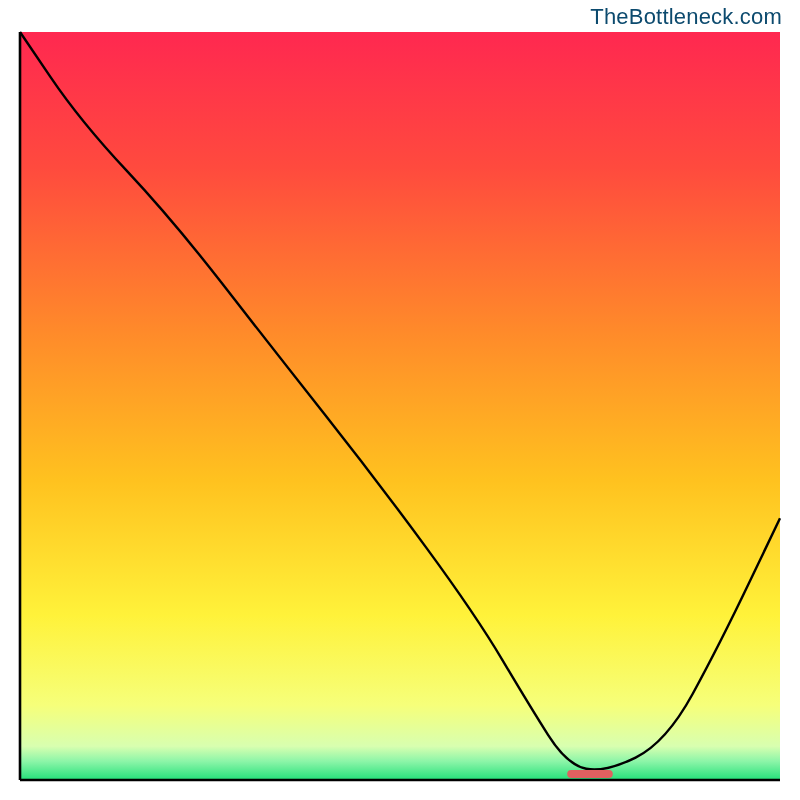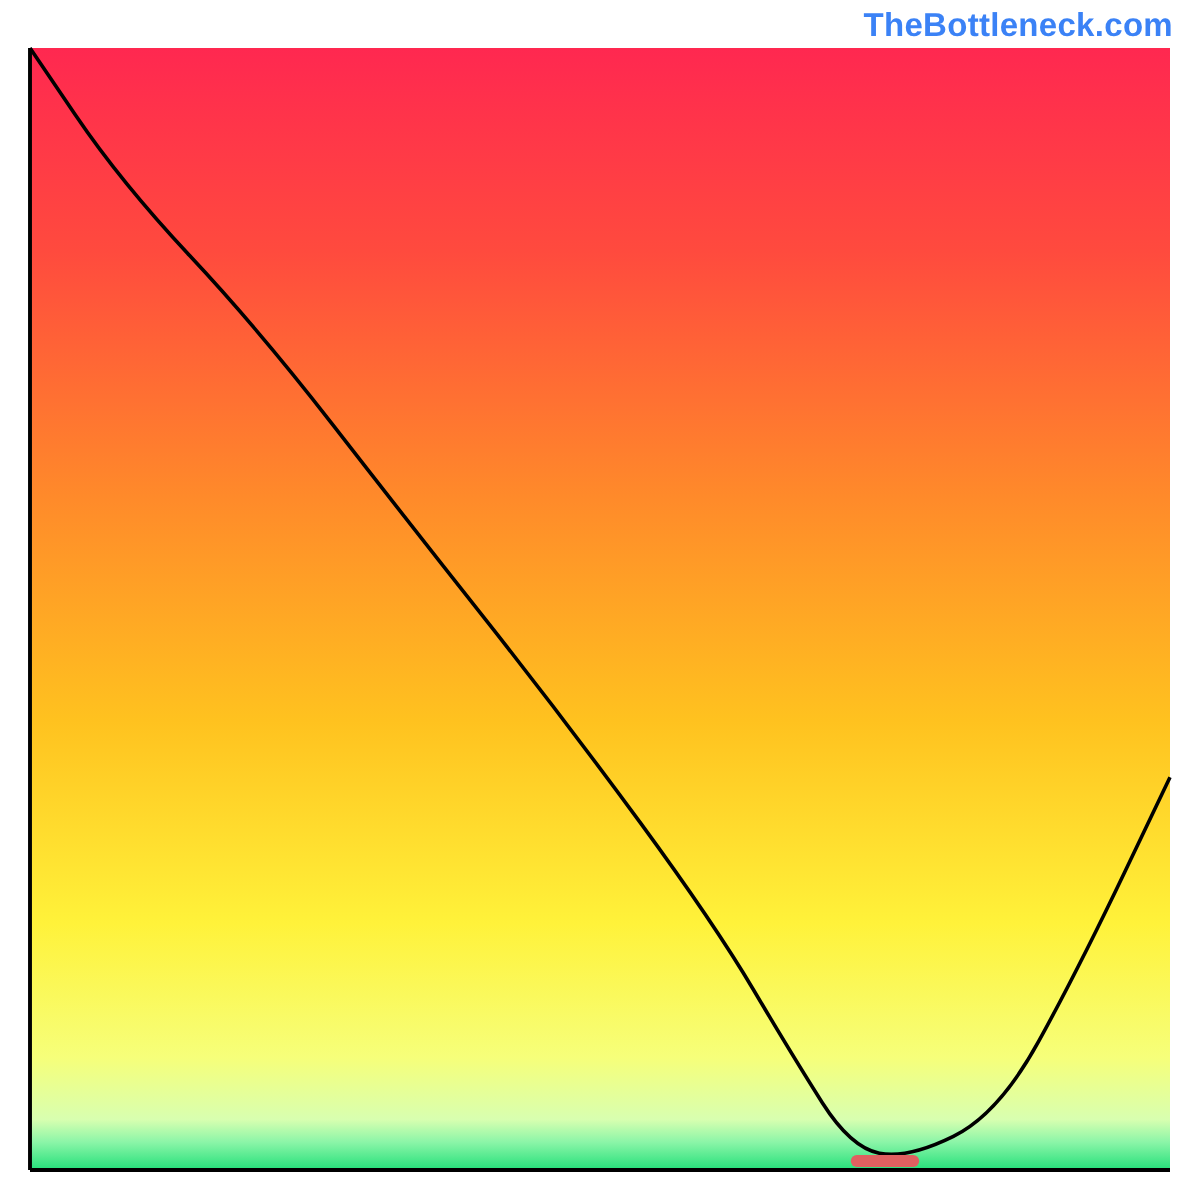--- a/index.html
+++ b/index.html
@@ -8,23 +8,23 @@
     width: 800px;
     height: 800px;
     background: #ffffff;
     font-family: Arial, Helvetica, sans-serif;
     position: relative;
   }
   .watermark {
     position: absolute;
     top: 4px;
     right: 18px;
-    color: #3b82f6;
+    color: #0c4a6e;
     font-size: 22px;
-    font-weight: 700;
+    font-weight: 400;
     z-index: 10;
     letter-spacing: 0.2px;
   }
   .plot-wrap {
     position: absolute;
     left: 14px;
     top: 28px;
     width: 772px;
     height: 758px;
   }

